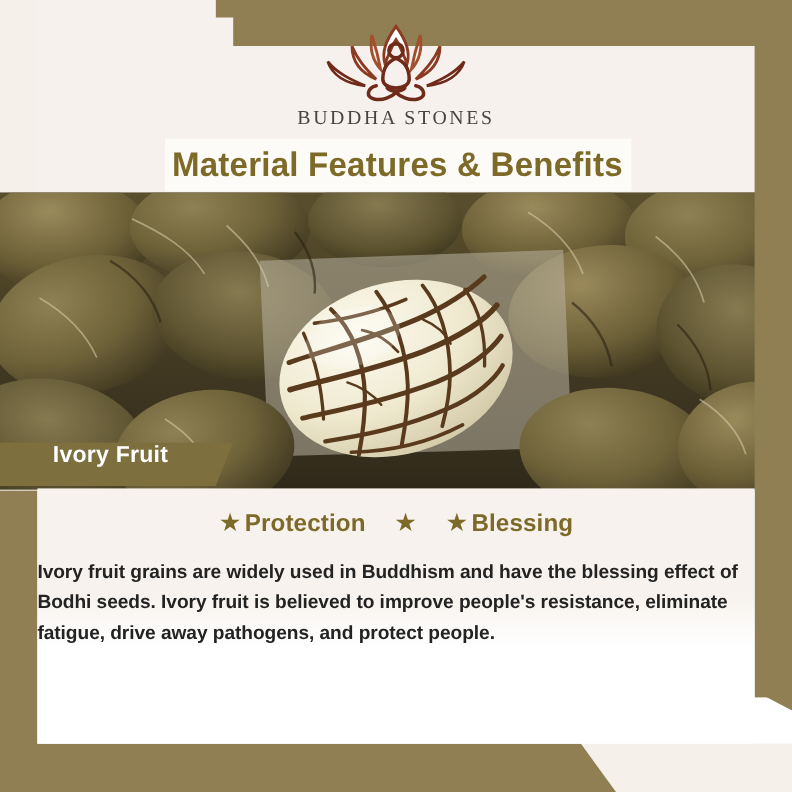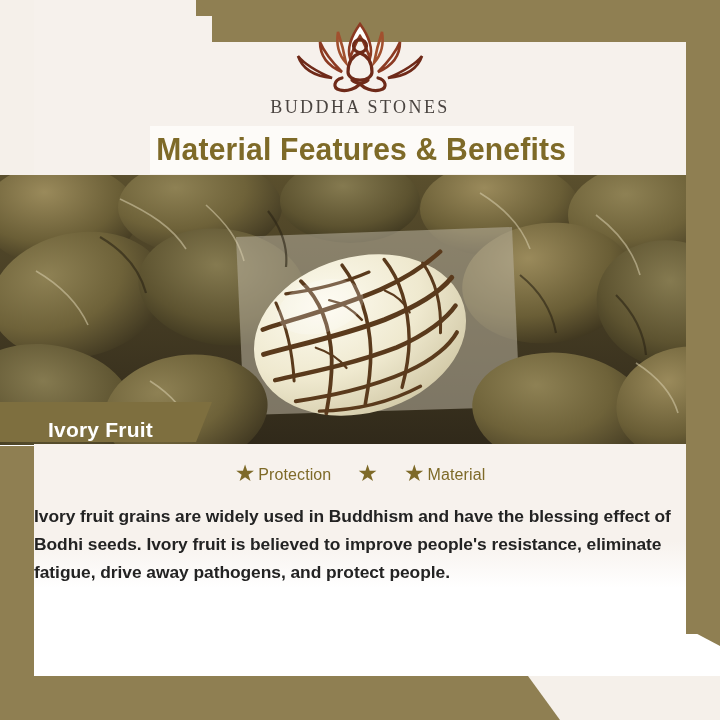--- a/index.html
+++ b/index.html
@@ -147,21 +147,21 @@
   .fruit-label {
     position: absolute;
     left: 0;
     top: 402px;
     width: 212px;
     height: 40px;
     background: #7e6f3f;
     clip-path: polygon(0 0, 212px 0, 196px 40px, 0 40px);
     z-index: 7;
     display: flex;
-    align-items: flex-end;
+    align-items: flex-start;
   }
   .fruit-label-text {
     margin-left: 48px;
     font-family: "Liberation Sans Narrow", "Liberation Sans", sans-serif;
     font-size: 21px;
     font-weight: bold;
     color: #ffffff;
     letter-spacing: 0.2px;
     white-space: nowrap;
   }
@@ -191,22 +191,22 @@
   }
   .benefit .star {
     color: #7e6a28;
     font-size: 23px;
     line-height: 1;
     position: relative;
     top: -1px;
   }
   .benefit .blabel {
     font-family: "Liberation Sans Narrow", "Liberation Sans", sans-serif;
-    font-size: 16px;
-    font-weight: normal;
+    font-size: 22px;
+    font-weight: bold;
     color: #7e6a28;
     letter-spacing: 0.1px;
   }
   .body-text {
     margin: 16px 0 0 0;
     padding: 0 10px 0 0;
     font-family: "Liberation Sans Narrow", "Liberation Sans", sans-serif;
     font-size: 17.4px;
     line-height: 1.62;
     color: #232323;
@@ -355,21 +355,21 @@
     <div class="benefits">
       <div class="benefit">
         <span class="star">★</span>
         <span class="blabel">Protection</span>
       </div>
       <div class="benefit">
         <span class="star">★</span>
       </div>
       <div class="benefit">
         <span class="star">★</span>
-        <span class="blabel">Material</span>
+        <span class="blabel">Blessing</span>
       </div>
     </div>
 
     <p class="body-text">Ivory fruit grains are widely used in Buddhism and have the blessing effect of Bodhi seeds. Ivory fruit is believed to improve people's resistance, eliminate fatigue, drive away pathogens, and protect people.</p>
   </div>
 
   <div class="frame-bottom-strip"></div>
   <div class="frame-top"></div>
   <div class="frame-top-inner"></div>
   <div class="frame-right"></div>

